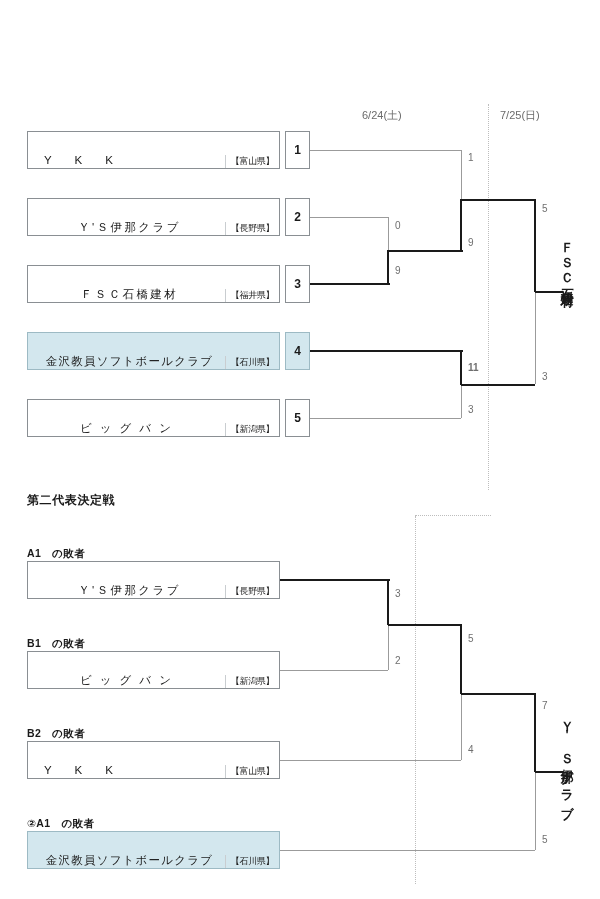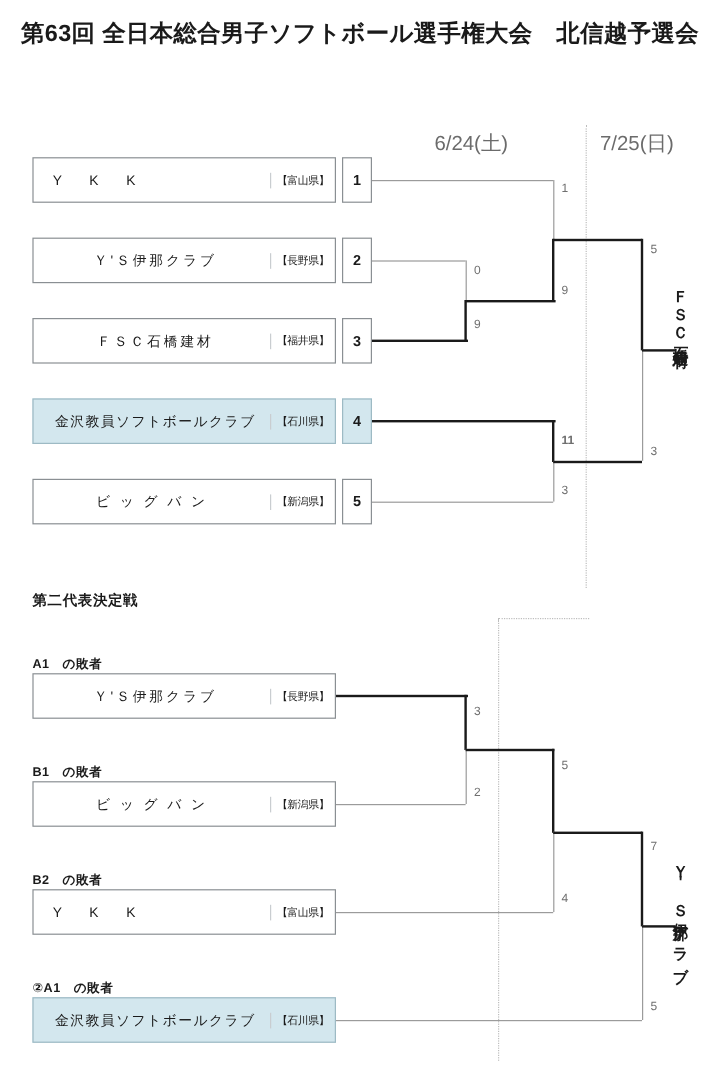--- a/index.html
+++ b/index.html
@@ -31,21 +31,21 @@
   .venue {
     position: absolute;
     top: 70px; left: 0; width: 600px;
     text-align: center;
     font-size: 10.5px;
     color: #4a4a4a;
     letter-spacing: 0.2px;
   }
   .date-label {
     position: absolute;
-    font-size: 17px;
+    font-size: 11px;
     color: #6b6b6b;
     white-space: nowrap;
   }
   .day1 { top: 108px; left: 362px; }
   .day2 { top: 108px; left: 500px; }
 
   
   .divider {
     position: absolute;
     border-left: 1px dotted #bdbdbd;
@@ -62,21 +62,21 @@
   
   .team-box {
     position: absolute;
     left: 27px;
     width: 253px;
     height: 38px;
     box-sizing: border-box;
     border: 1px solid #8a8f93;
     background: #ffffff;
     display: flex;
-    align-items: center;
+    align-items: flex-end;
   }
   .team-box.hl { background: #d3e7ee; border-color: #9dbac4; }
   .team-name {
     flex: 1;
     display: flex;
     align-items: center;
     justify-content: center;
     font-size: 11.5px;
     letter-spacing: 2.4px;
     color: #1a1a1a;
@@ -163,21 +163,20 @@
     letter-spacing: 2px;
     color: #1a1a1a;
     line-height: 1.05;
   }
 </style>
 </head>
 <body>
 
 <div class="page">
 
-  <div class="title">第63回 全日本総合男子ソフトボール選手権大会　北信越予選会</div>
   <div class="date-label day1">6/24(土)</div>
   <div class="date-label day2">7/25(日)</div>
 
   <div class="divider divider-1"></div>
 
   <div class="team-box" style="top:131px;">
     <div class="team-name spread">Y　　K　　K</div>
     <div class="team-pref">【富山県】</div>
   </div>
   <div class="seed-box" style="top:131px;">1</div>

